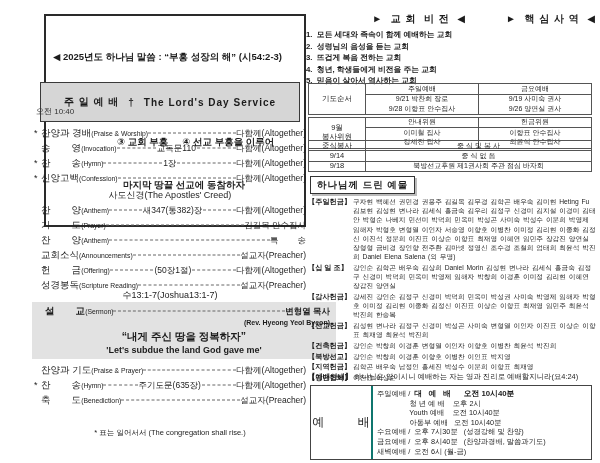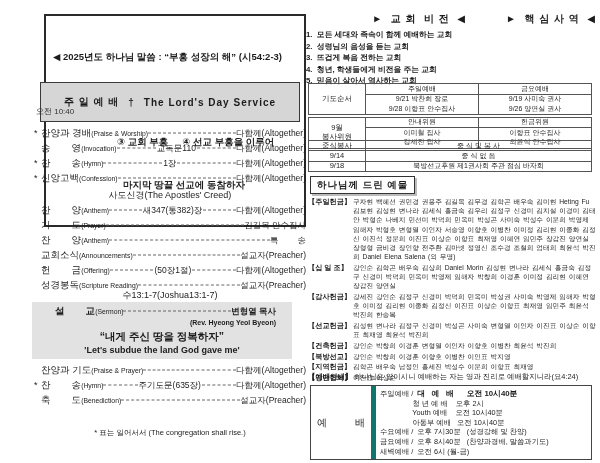--- a/index.html
+++ b/index.html
@@ -29,21 +29,21 @@
   .wlist { left:14px; width:272px; }
   .wrow { display:flex; align-items:baseline; height:15px; }
   .star { width:7px; font-size:9px; flex:none; }
   .wlabel { font-size:9.5px; white-space:pre; }
   .weng { font-size:6.8px; color:#222; white-space:pre; }
   .leader { flex:1; min-width:3px; border-bottom:1px dashed #666; transform:translateY(-2.5px); }
   .wcenter { font-size:8.5px; white-space:pre; padding:0 1px; }
   .wright { font-size:8.5px; white-space:pre; }
   .center-line { left:14px; width:272px; text-align:center; font-size:9px; }
 
-  .sermon-box { left:12px; top:302px; width:260px; background:#e2e2e2; padding:3px 16px 4px;
+  .sermon-box { left:12px; top:302px; width:304px; background:#e2e2e2; padding:3px 6px 4px;
                 box-sizing:border-box; }
   .sermon-box .wrow { height:14px; }
   .sermon-box .wlabel, .sermon-box .wright { font-weight:bold; }
   .rev-line { text-align:right; font-size:7px; font-weight:bold; height:11px; }
   .sermon-title-ko { text-align:center; font-weight:bold; font-size:10.5px; height:15px; }
   .sermon-title-en { text-align:center; font-weight:bold; font-size:9px; }
 
   .footnote { left:14px; top:428px; width:272px; text-align:center; font-size:7.5px; }
 
   
@@ -72,22 +72,22 @@
                  box-shadow:2px 2px 0 #bbb; }
   .offer-list { left:8px; top:197px; width:288px; }
   .osec { display:flex; margin-bottom:1.5px; }
   .olabel { flex:none; width:45px; font-weight:bold; font-size:7.2px; line-height:9.2px; white-space:pre; }
   .onames { flex:1; font-size:6.7px; line-height:9.2px; word-spacing:1px; }
 
   .winfo { left:8px; top:372px; width:288px; font-size:7.4px; display:flex; }
   .winfo .wi-label { font-weight:bold; flex:none; margin-right:2px; }
 
   .sched-wrap { left:10px; top:385px; width:282px; border:1.2px solid #444; display:flex; box-sizing:border-box; }
-  .sched-label { flex:none; width:60px; border-right:5px solid #0f766e; display:flex;
-                 align-items:center; justify-content:center; font-size:10px; white-space:pre;text-align:center; }
+  .sched-label { flex:none; width:60px; border-right:2px solid #0f766e; display:flex;
+                 align-items:center; justify-content:center; font-size:12px; white-space:pre;text-align:center; }
   .sched-lines { flex:1; padding:3px 4px; }
   .sched-lines div { font-size:7.3px; line-height:9.6px; white-space:pre; }
   .sched-lines .b { font-weight:bold; font-size:7.8px;text-align:right; }
 </style>
 </head>
 <body>
 
 <div class="page" id="left-page">
 
   <div class="abs banner">

